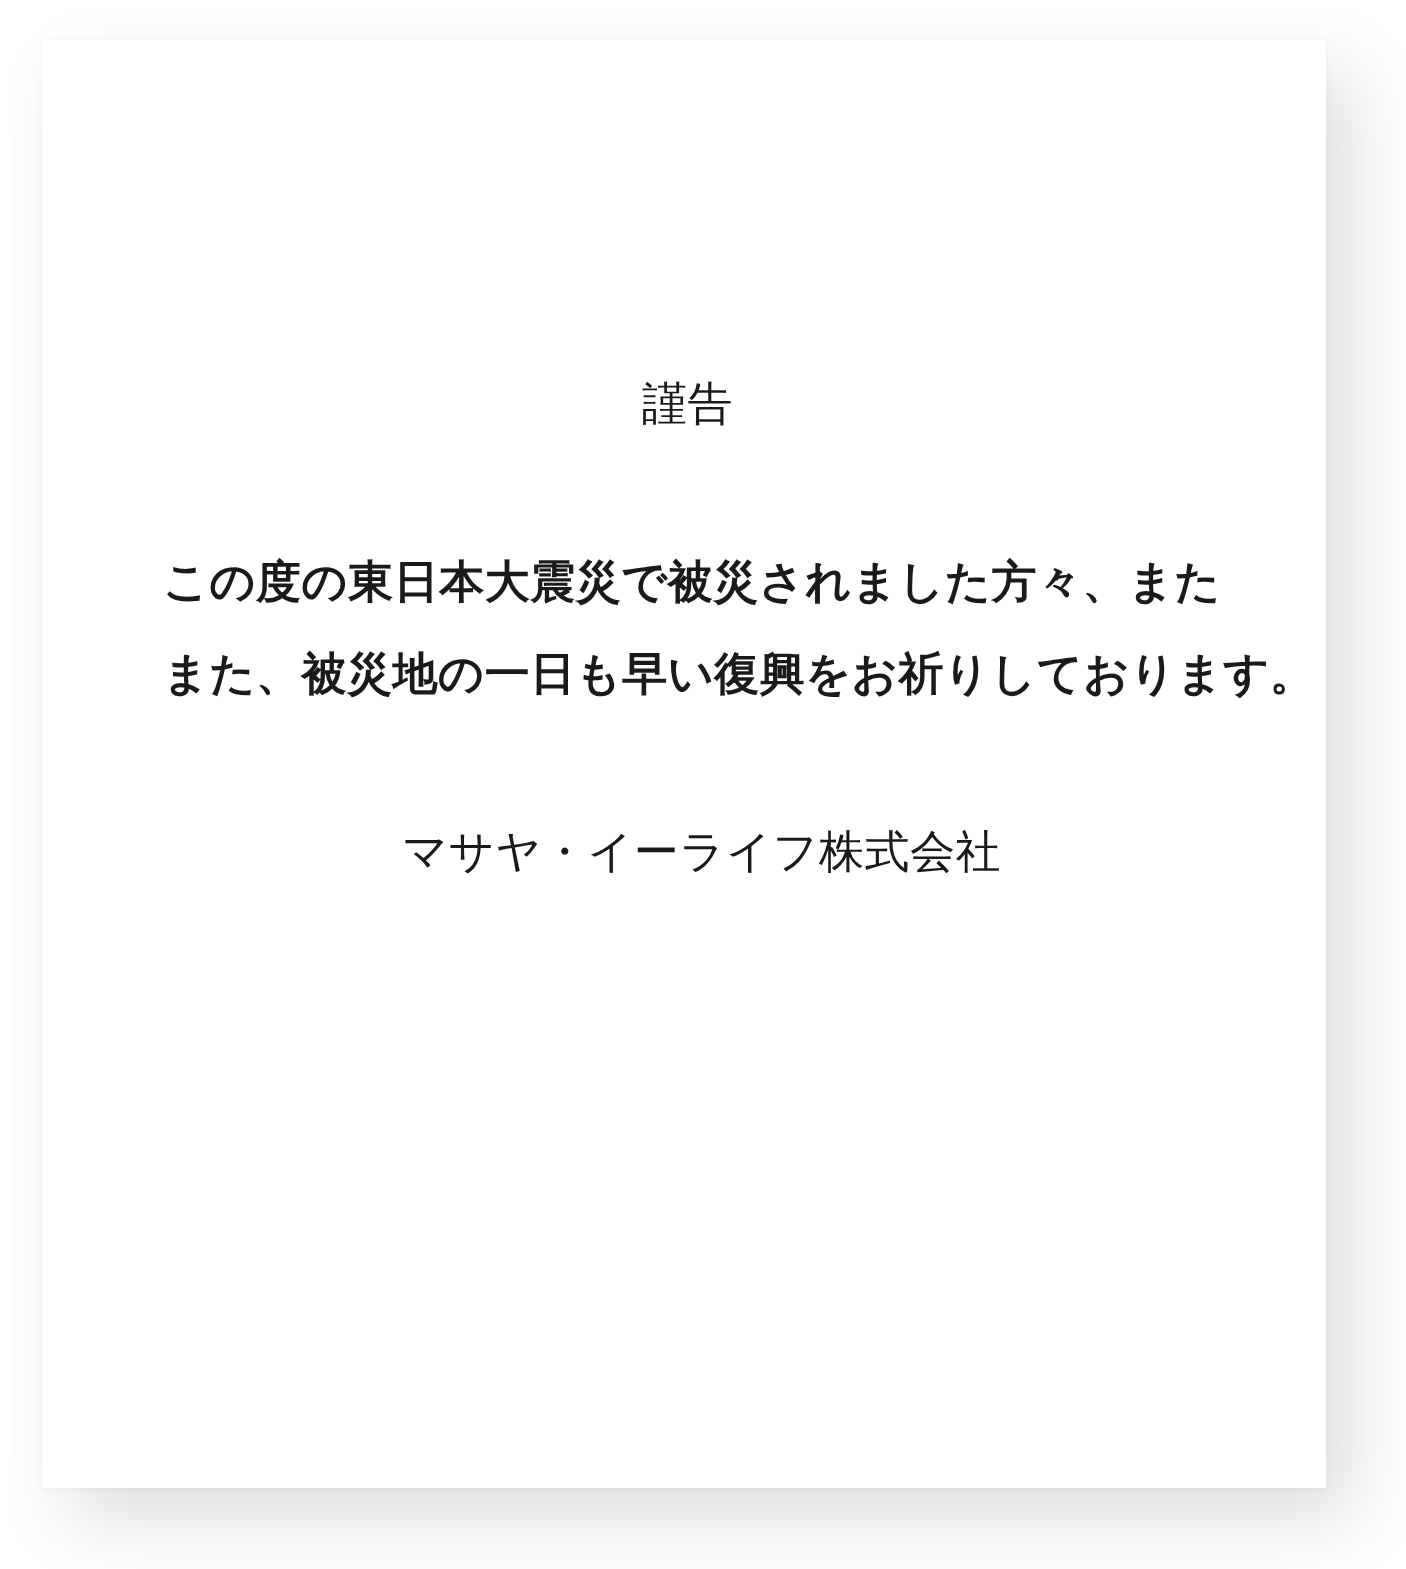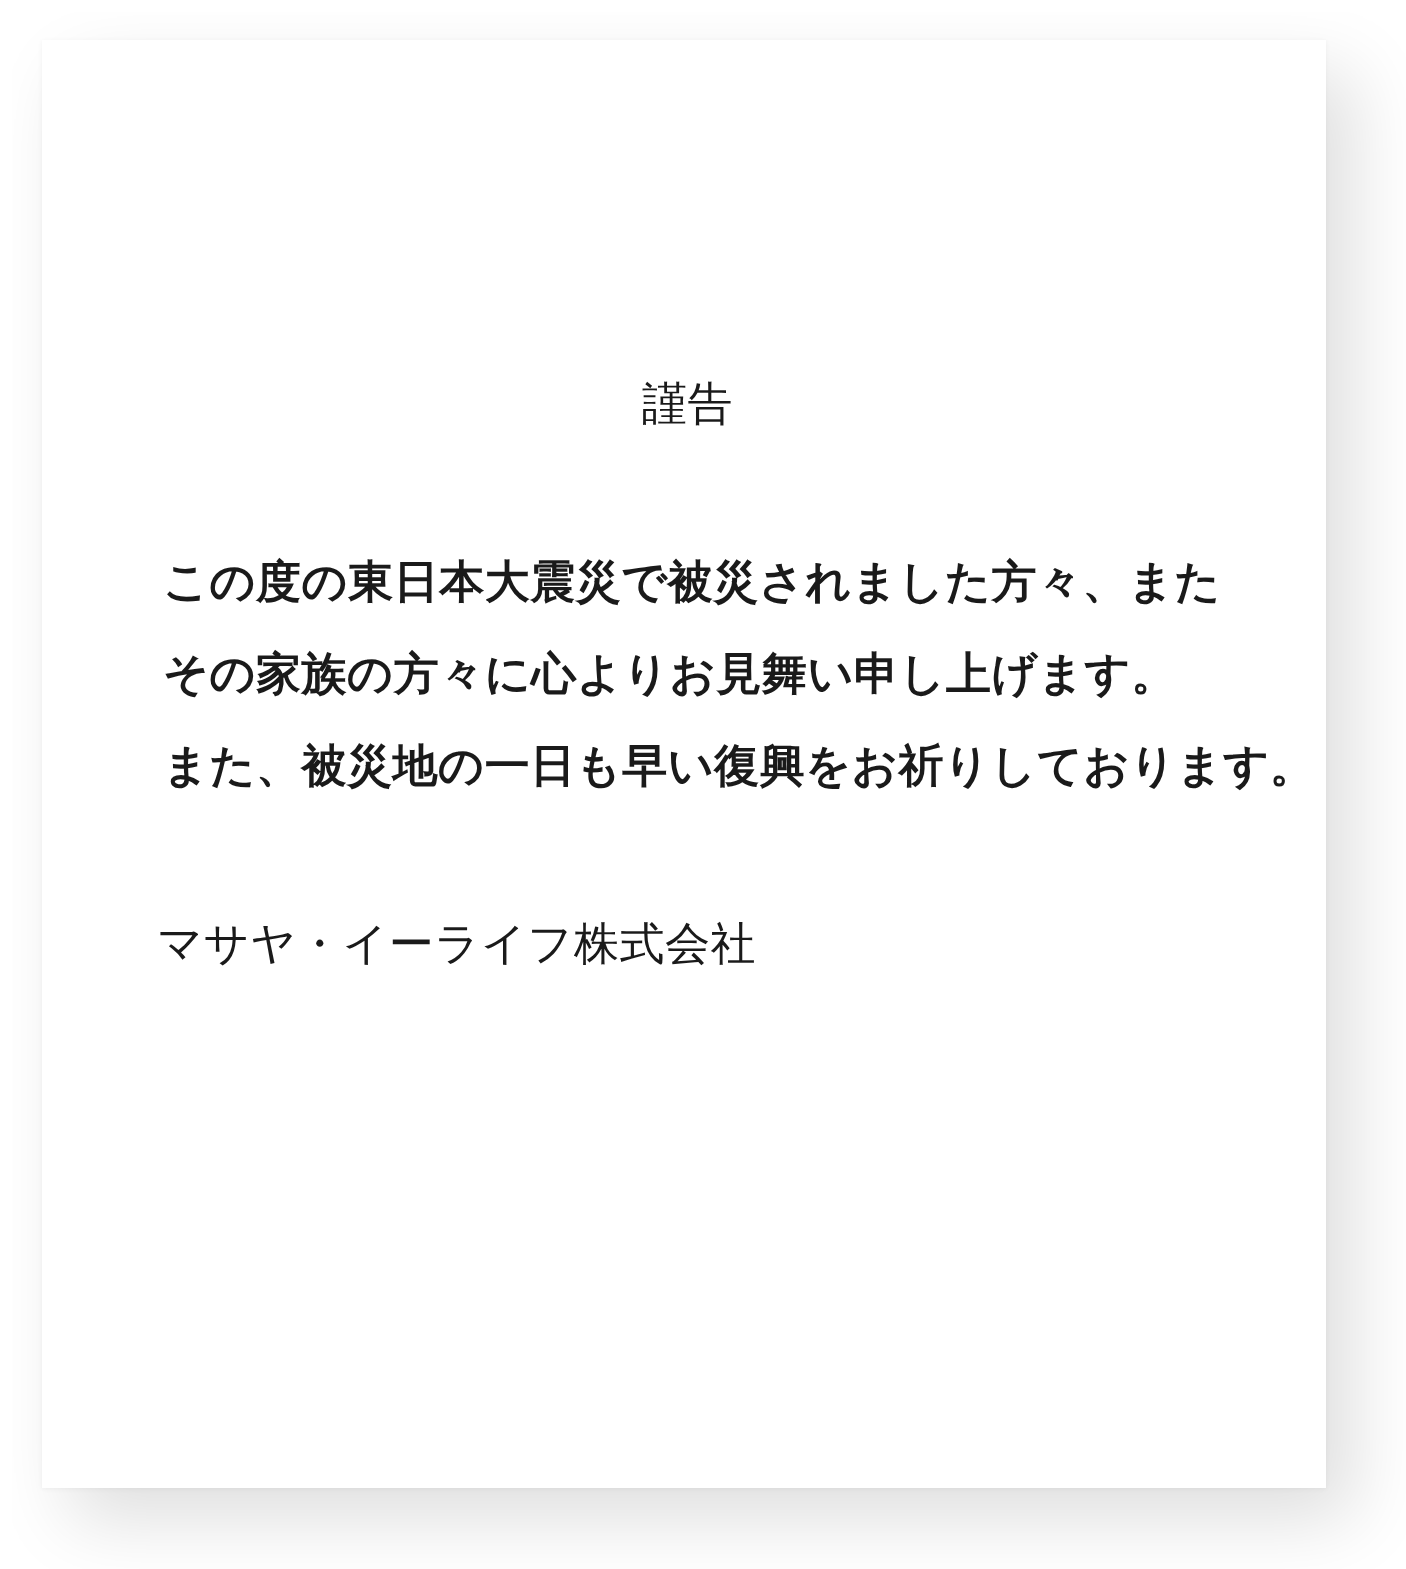--- a/index.html
+++ b/index.html
@@ -51,37 +51,36 @@
     margin-top: 80px;
     font-weight: bold;
   }
 
   .body-line {
     white-space: nowrap;
   }
 
   .signature {
     margin-top: 80px;
-    text-align: left;
+    text-align: center;
     padding-right: 10px;
     white-space: nowrap;
   }
 </style>
 </head>
 <body>
 
 <div class="page">
   <div class="card">
     <div class="content">
 
       <div class="notice-title">謹告</div>
 
       <div class="notice-body">
         <div class="body-line">この度の東日本大震災で被災されました方々、また</div>
-        <div class="body-line">その家族の方々に心よりお見舞い申し上げます。</div>
         <div class="body-line">また、被災地の一日も早い復興をお祈りしております。</div>
       </div>
 
       <div class="signature">マサヤ・イーライフ株式会社</div>
 
     </div>
   </div>
 </div>
 
 </body></html>

